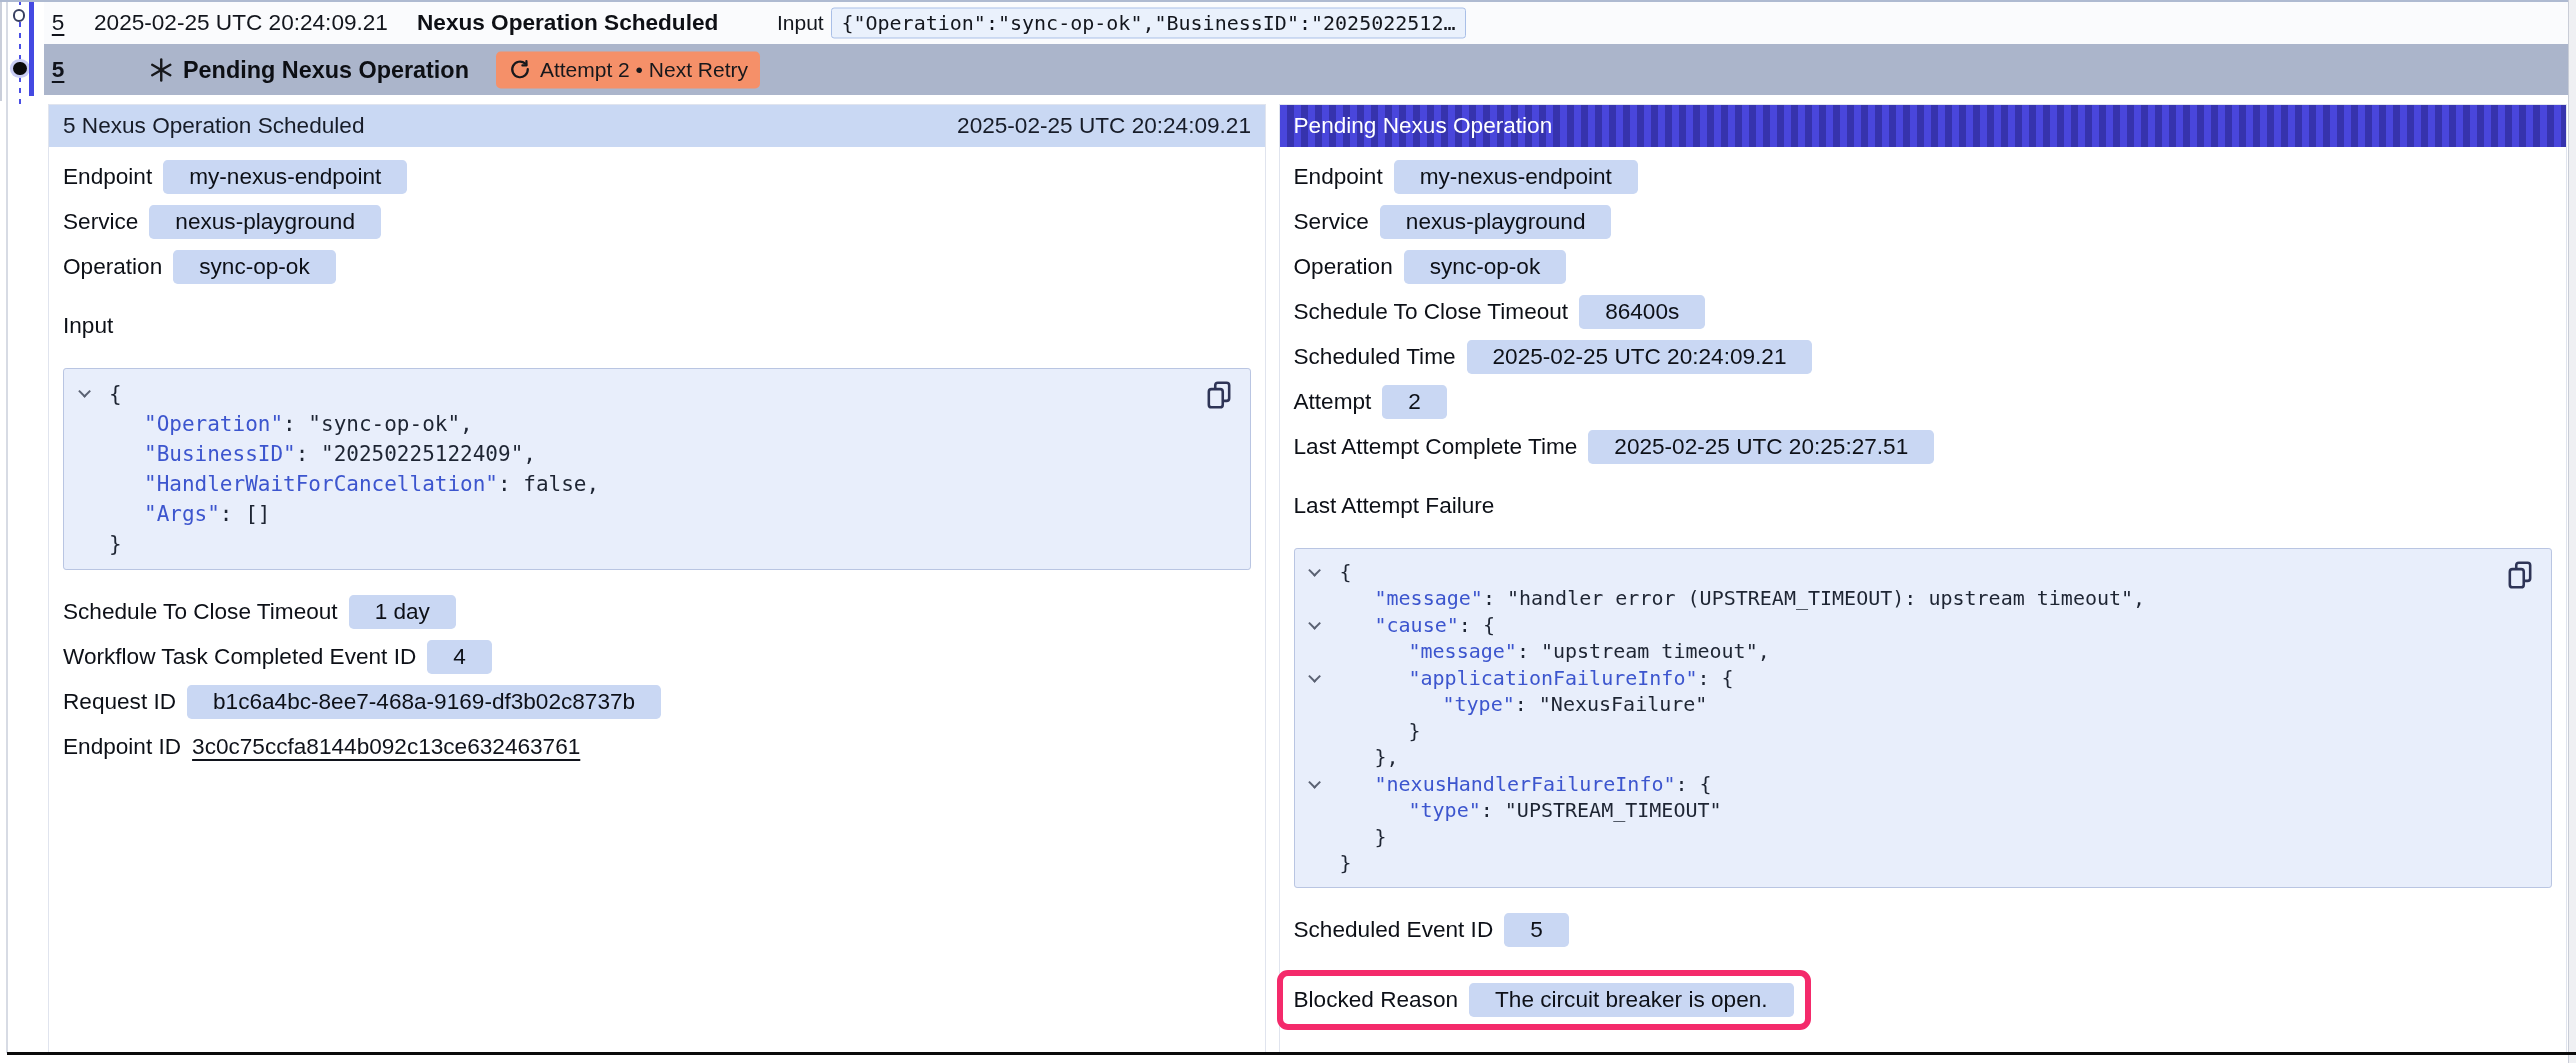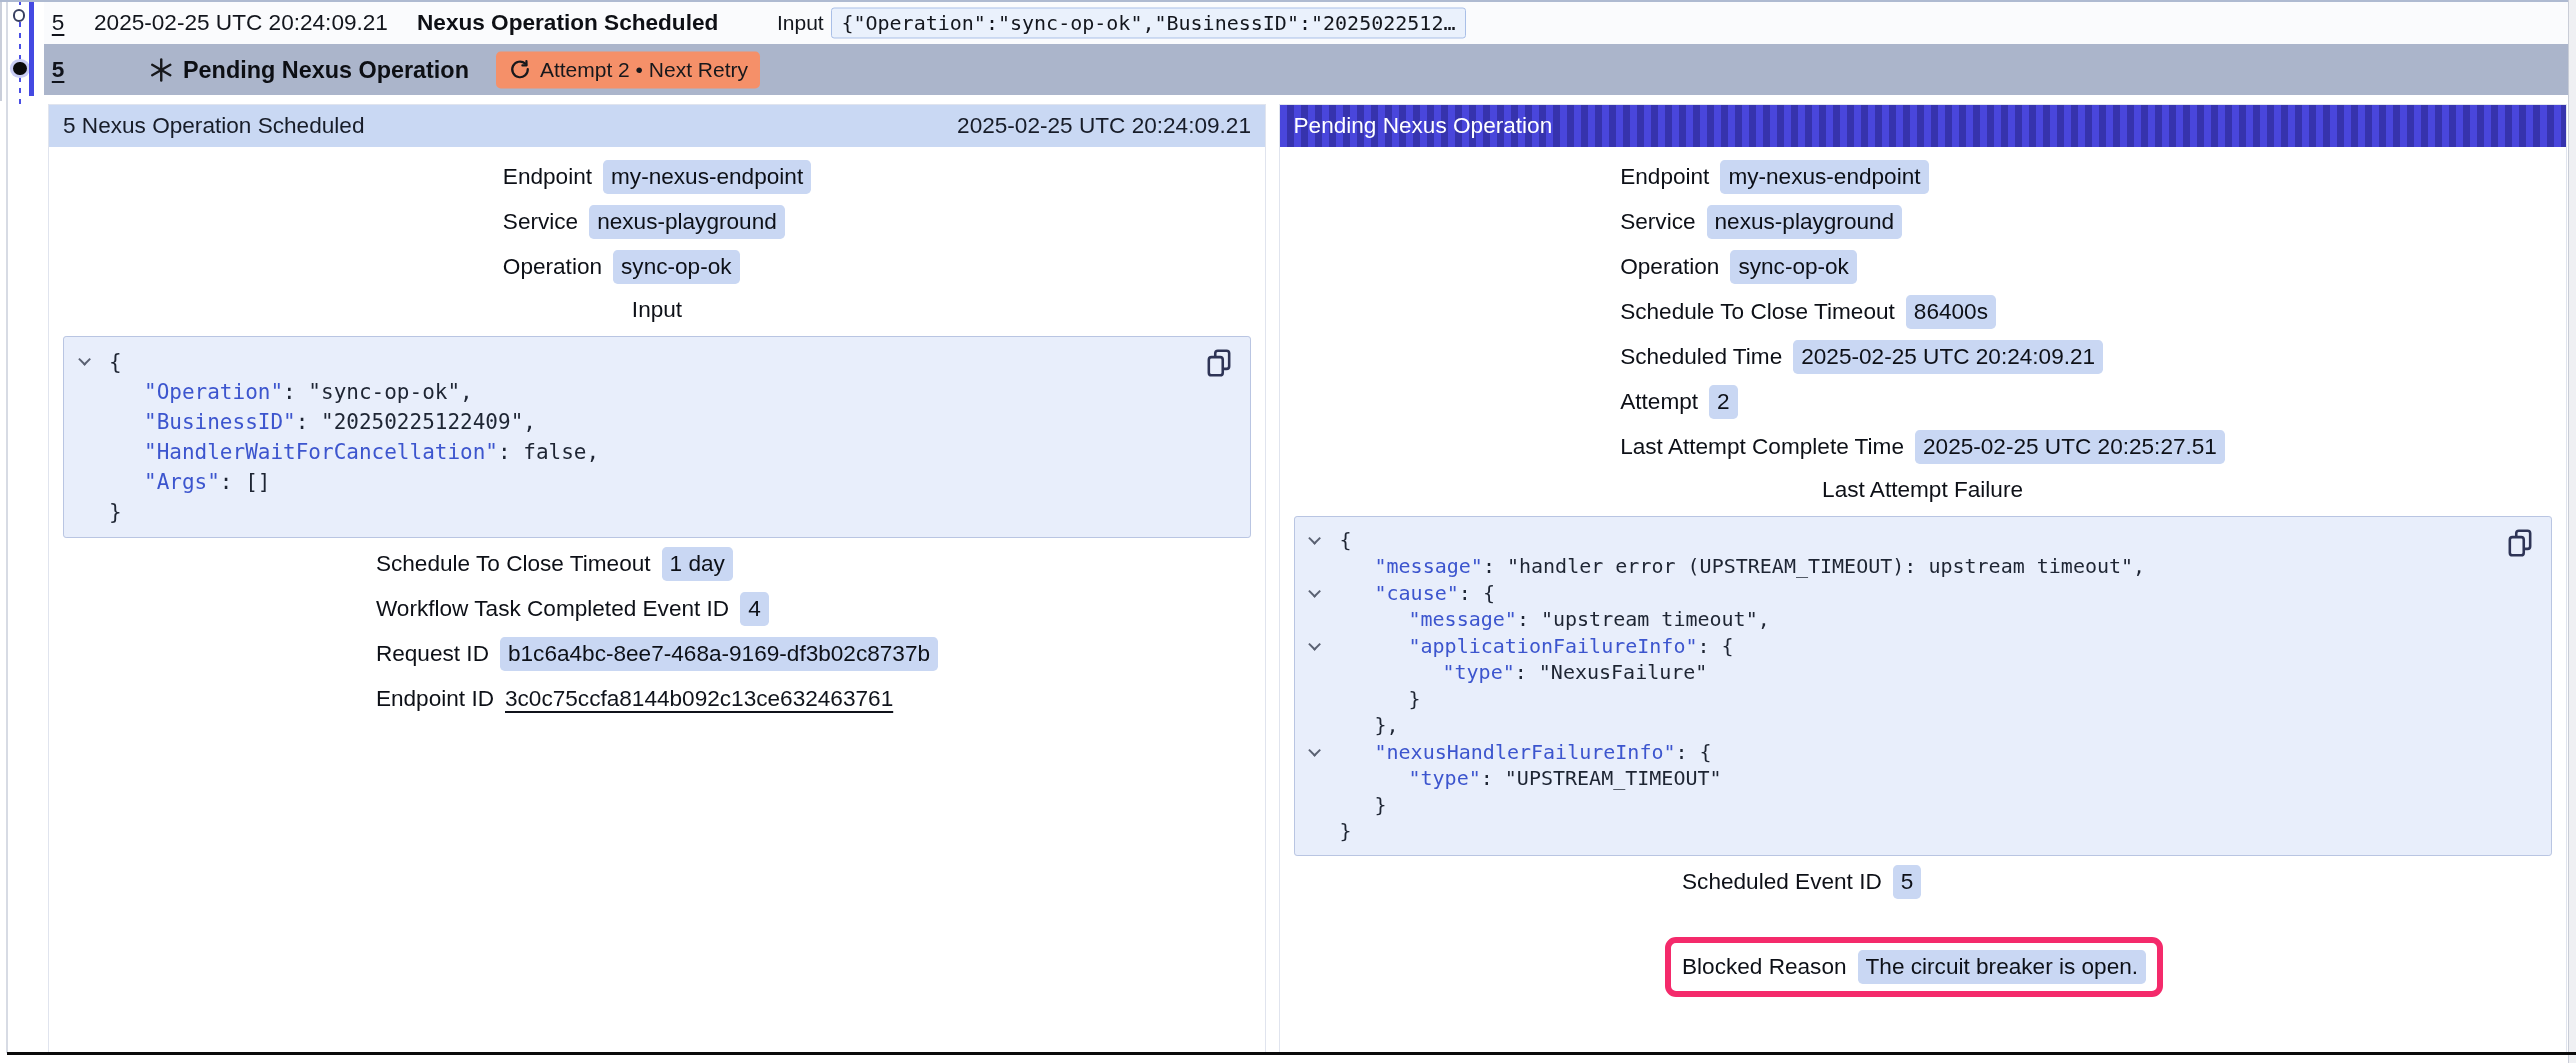--- a/index.html
+++ b/index.html
@@ -39,30 +39,30 @@
     padding:0 12.5px;font-size:21px;font-weight:500;color:#17181C;white-space:nowrap;}
 
   
   .panels{position:absolute;left:48px;top:104px;right:9.4px;bottom:9.4px;display:flex;gap:12.5px;z-index:1;}
   .panel{background:#fff;border:1.6px solid #E0E4EE;}
   .panel.left{width:1218px;flex:none;}
   .panel.right{flex:1;}
   .panel-header{height:42px;display:flex;align-items:center;justify-content:space-between;padding:0 14px;
     font-size:22.6px;color:#171C28;background:#C9D8F3;}
   .panel.right .panel-header{background:repeating-linear-gradient(90deg,#4946DC 0 7px,#3633AD 7px 14px);color:#FFFFFF;}
-  .panel-body{padding:12.5px 14px 0 14px;display:flex;flex-direction:column;align-items:center;gap:9px;}
+  .panel-body{padding:12.5px 14px 0 14px;display:flex;flex-direction:column;align-items:flex-start;gap:25px;}
   .fields{display:flex;flex-direction:column;align-items:flex-start;gap:11px;}
   .field-row{display:flex;align-items:center;gap:11px;min-height:34px;}
   .field-label{font-size:22.6px;color:#0D1017;white-space:nowrap;}
   .label-row{min-height:34px;display:flex;align-items:center;}
-  .chip{display:inline-flex;align-items:center;height:34px;padding:0 8px;background:#C9D7F3;border-radius:4.7px;
+  .chip{display:inline-flex;align-items:center;height:34px;padding:0 26px;background:#C9D7F3;border-radius:4.7px;
     font-size:22.6px;color:#0D1017;white-space:nowrap;}
   .link-value{font-size:22.6px;color:#10131B;text-decoration:underline;text-underline-offset:4.7px;text-decoration-thickness:1.9px;cursor:pointer;}
   .pink-annotation{border:6.2px solid #F42A6B;border-radius:11px;padding:7px 11px;margin-left:-17px;position:relative;z-index:10;background:#fff;}
-  .mt12{margin-top:27px;}
+  .mt12{margin-top:12px;}
 
   
   .code-block{position:relative;align-self:stretch;background:#E8EEFB;border:1.6px solid #B9C5E2;border-radius:3.1px;
     padding:10px 55px 10px 0;font-family:"DejaVu Sans Mono",monospace;color:#1E2533;}
   .code-left .code-line{font-size:21px;line-height:30px;}
   .code-right .code-line{font-size:20px;line-height:26.5px;}
   .code-line{position:relative;white-space:pre;}
   .code-key{color:#3C55CE;}
   .chev{position:absolute;left:15.6px;top:50%;margin-top:-6.2px;width:8.6px;height:8.6px;
     border-left:2.3px solid #5A6172;border-bottom:2.3px solid #5A6172;transform:rotate(-45deg);cursor:pointer;}

